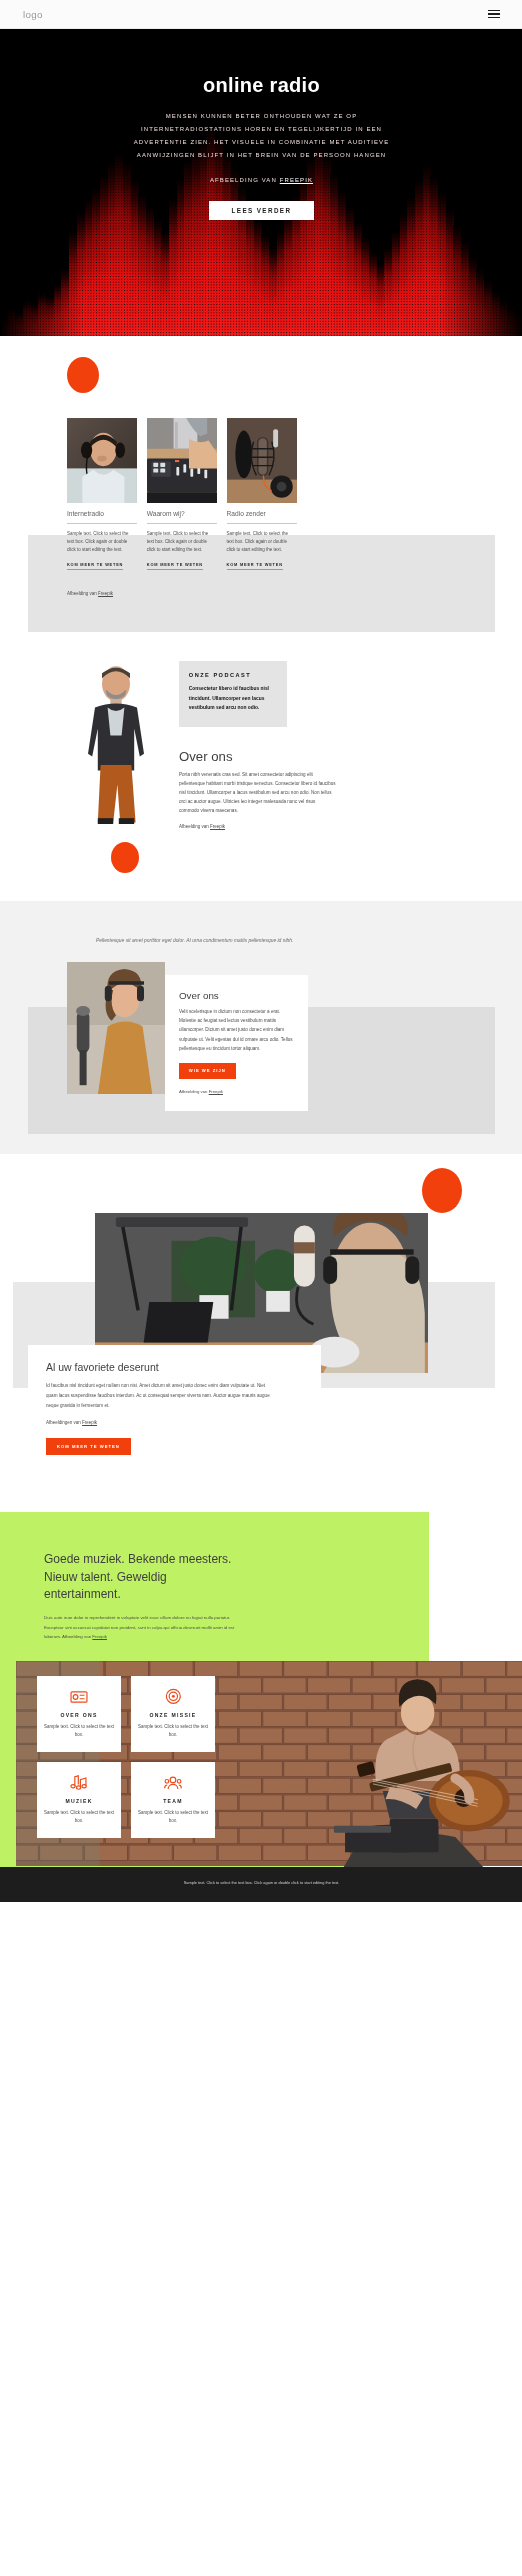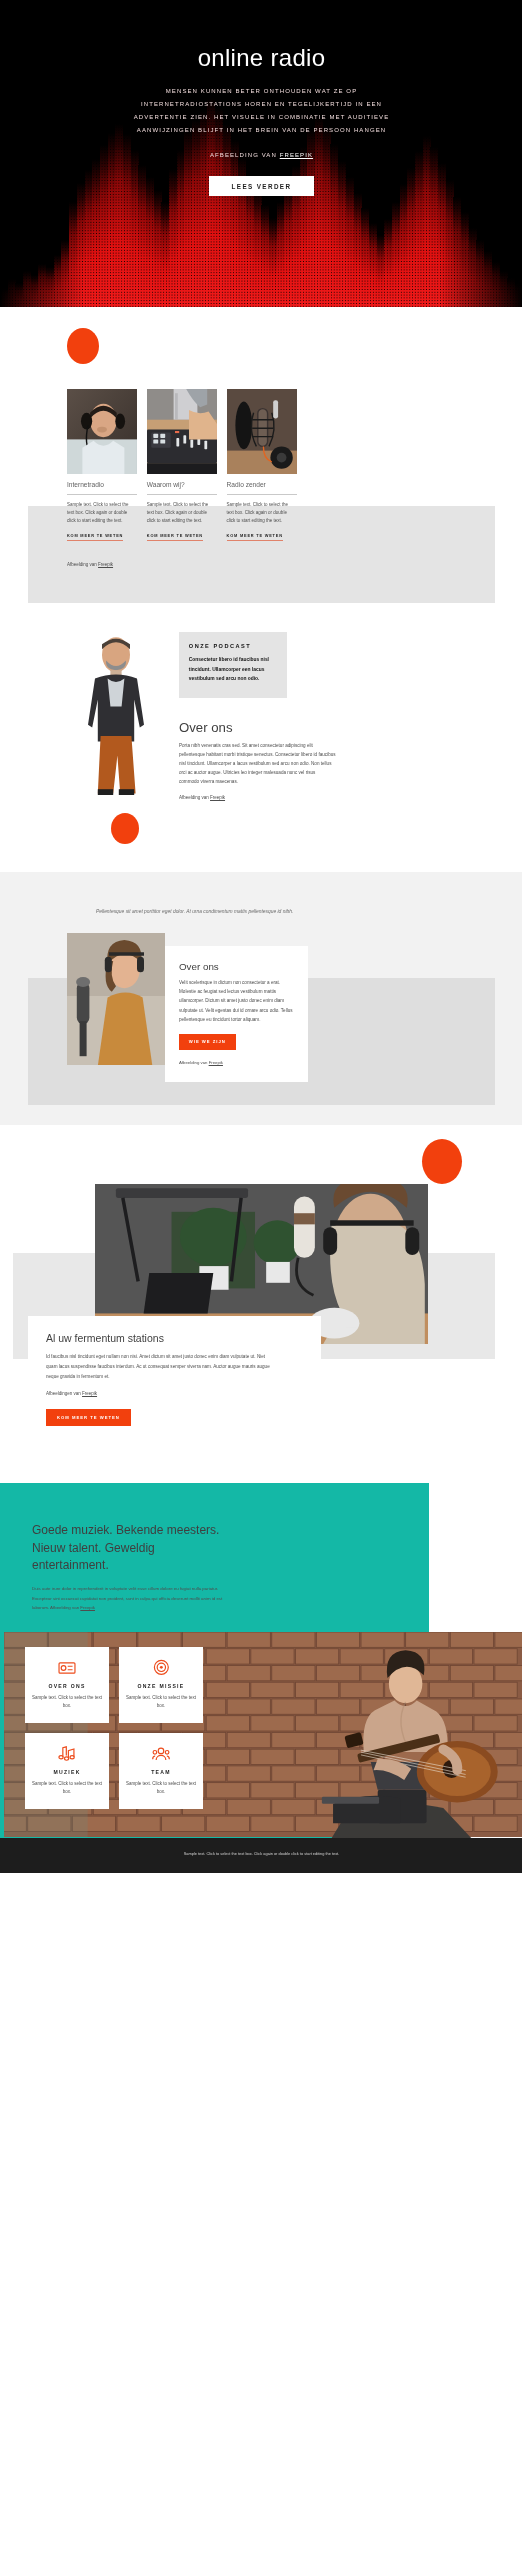--- a/index.html
+++ b/index.html
@@ -37,21 +37,21 @@
   }
   .hero-dots{
     position:absolute; inset:0;
     background-image:radial-gradient(circle, rgba(0,0,0,.92) 0.7px, rgba(0,0,0,0) 0.8px);
     background-size:2.8px 2.8px;
   }
   .hero-fade-l{position:absolute;top:0;bottom:0;left:0;width:84px;background:linear-gradient(to right,#000,rgba(0,0,0,0));}
   .hero-fade-r{position:absolute;top:0;bottom:0;right:0;width:84px;background:linear-gradient(to left,#000,rgba(0,0,0,0));}
   .hero-inner{ position:relative; z-index:4; text-align:center; width:293px; padding-top:45px;}
   .hero-title{
-    font-size:24px; color:#fff; font-weight:400; letter-spacing:0.3px; line-height:1.1;
+    font-size:20px; color:#fff; font-weight:700; letter-spacing:0.3px; line-height:1.1;
     font-family:"Liberation Sans", sans-serif;
   }
   .hero-sub{
     margin-top:14px; font-size:6px; letter-spacing:1.1px; line-height:2.15;
     color:#f3dede; text-transform:uppercase; font-weight:500; padding:0 14px;
   }
   .hero-credit{ margin-top:15.3px; font-size:6px; letter-spacing:1.1px; color:#f3dede; text-transform:uppercase;}
   .hero-credit a{color:#fff; text-decoration:underline;}
   .hero-btn{
     margin:18px auto 0; display:block; width:105px; height:19.5px; background:#fff; border:0;
@@ -114,21 +114,21 @@
   .blob3{ position:absolute; right:61px; top:14px; width:40px;height:45px;border-radius:50%;background:#f2400d; z-index:1;}
   .stations-band{ position:absolute; left:12.5px; right:28px; top:128px; height:106px; background:#e8e8e8; z-index:0;}
   .stations-photo{ position:relative; z-index:2; margin:28px auto 0; width:334px; height:160px; overflow:hidden;}
   .stations-card{ position:relative; z-index:3; background:#fff; margin:-28px 0 0 28px; width:293px; padding:16.7px 18px 18px;}
   .stations-card h3{font-size:10.5px; font-weight:400; color:#3f3f3f;}
   .stations-card p{font-size:4.6px; color:#4e4e4e; line-height:2.15; margin-top:7.7px; width:230px;}
   .stations-credit{font-size:4.5px;color:#4e4e4e;margin-top:9.8px;}
   .stations-credit a{color:#4e4e4e;}
 
   
-  .music{ width:429px; background:#14b8a6; padding:39px 4px 0; position:relative;}
+  .music{ width:429px; background:#bef264; padding:39px 16px 0; position:relative;}
   .music-h{ font-size:12px; line-height:1.45; color:#3f3f3f; font-weight:400; padding-left:28px; width:230px;}
   .music-p{ font-size:4.4px; line-height:2.1; color:#4e4e4e; padding-left:28px; width:230px; margin-top:9.8px;}
   .music-p a{color:#4e4e4e;}
   .brickwrap{ position:relative; width:523px; height:206px; margin-top:19.5px; overflow:hidden;}
   .brick{ position:absolute; inset:0; }
   .feature-grid{
     position:absolute; left:21px; top:15.3px; width:178px;
     display:grid; grid-template-columns:1fr 1fr; gap:9.8px; z-index:3;
   }
   .feature{ background:#fff; padding:11px 5.6px 12.5px; text-align:center;}
@@ -139,20 +139,28 @@
 
   
   .footer{ width:523px; background:#1d1d1d; padding:12.5px 0 15.3px; text-align:center;}
   .footer p{ font-size:3.9px; color:#d2d2d2; line-height:1.9;}
 </style>
 </head>
 <body>
 
 <div class="page">
 
+  <div class="site-header">
+    <div class="logo">logo</div>
+    <div class="burger">
+      <span></span>
+        <span></span>
+        <span></span>
+    </div>
+  </div>
 
   <div class="hero">
     <div class="hero-bg">
       <div class="hero-eq" id="eq">
           <div class="bar" style="left: 0px; width: 8px; height: 19.5px;"></div>
           <div class="bar" style="left: 7.7px; width: 8px; height: 28px;"></div>
           <div class="bar" style="left: 15.4px; width: 8px; height: 24px;"></div>
           <div class="bar" style="left: 23px; width: 8px; height: 36px;"></div>
           <div class="bar" style="left: 31px; width: 8px; height: 32px;"></div>
           <div class="bar" style="left: 38px; width: 8px; height: 43px;"></div>
@@ -419,21 +427,21 @@
         <rect x="446" y="62" width="20" height="40" rx="10" fill="#1f1f1f"></rect>
         <path d="M338 56 h120" stroke="#1f1f1f" stroke-width="8" fill="none"></path>
         <rect x="286" y="18" width="30" height="88" rx="15" fill="#e7e3dc"></rect>
         <rect x="286" y="42" width="30" height="16" fill="#7a5c44"></rect>
         <path d="M292 106 q-10 40 22 54" stroke="#1f1f1f" stroke-width="4" fill="none"></path>
         <ellipse cx="344" cy="200" rx="36" ry="22" fill="#e8e8e8"></ellipse>
         <rect x="360" y="196" width="16" height="10" fill="#e8e8e8"></rect>
       </svg>
     </div>
     <div class="stations-card">
-      <h3>Al uw fermentum stations</h3>
+      <h3>Al uw favoriete deserunt</h3>
       <p>Id faucibus nisl tincidunt eget nullam non nisi. Amet dictum sit amet justo donec enim diam vulputate ut. Niet quam lacus suspendisse faucibus interdum. Ac ut consequat semper viverra nam. Auctor augue mauris augue neque gravida in fermentum et.</p>
       <div class="stations-credit">
         <span>Afbeeldingen van </span><a href="#" style="text-decoration:underline">Freepik</a>
       </div>
       <button class="btn-orange" style="margin-top:12.5px;padding:6.3px 11px">KOM MEER TE WETEN</button>
     </div>
   </div>
 
   <div class="music">
     <div class="music-h">Goede muziek. Bekende meesters. Nieuw talent. Geweldig entertainment.</div>

